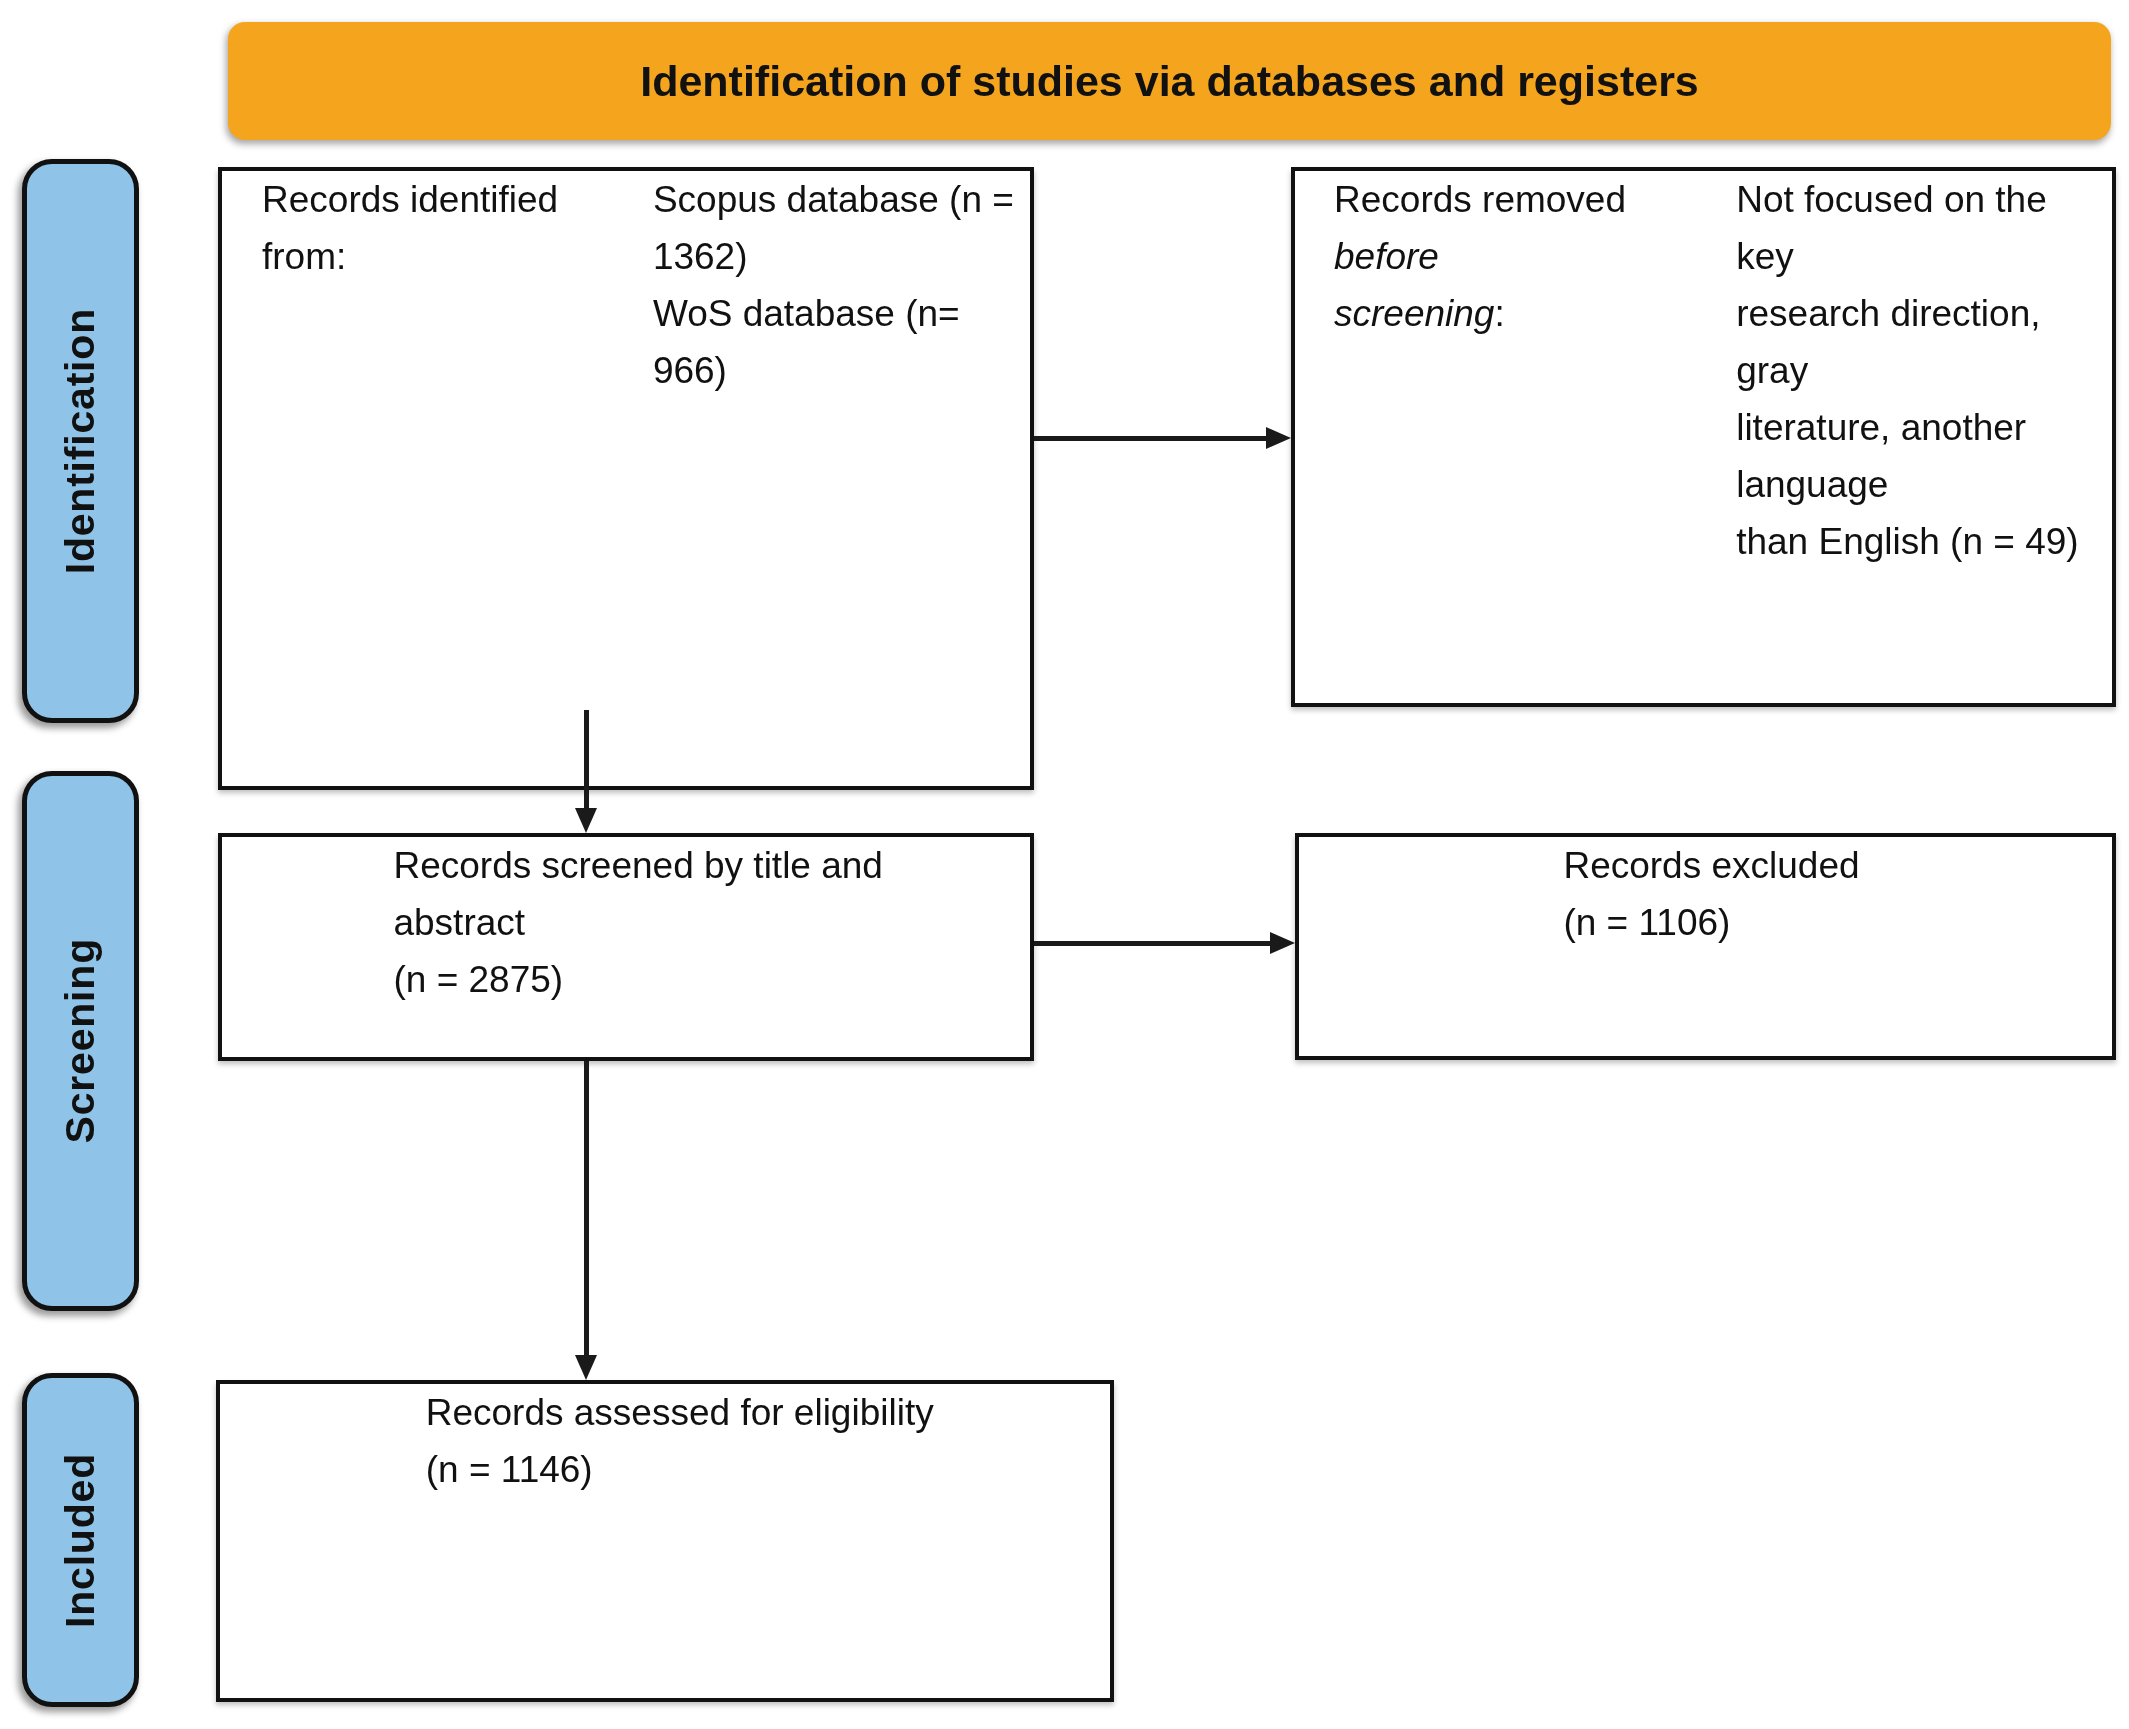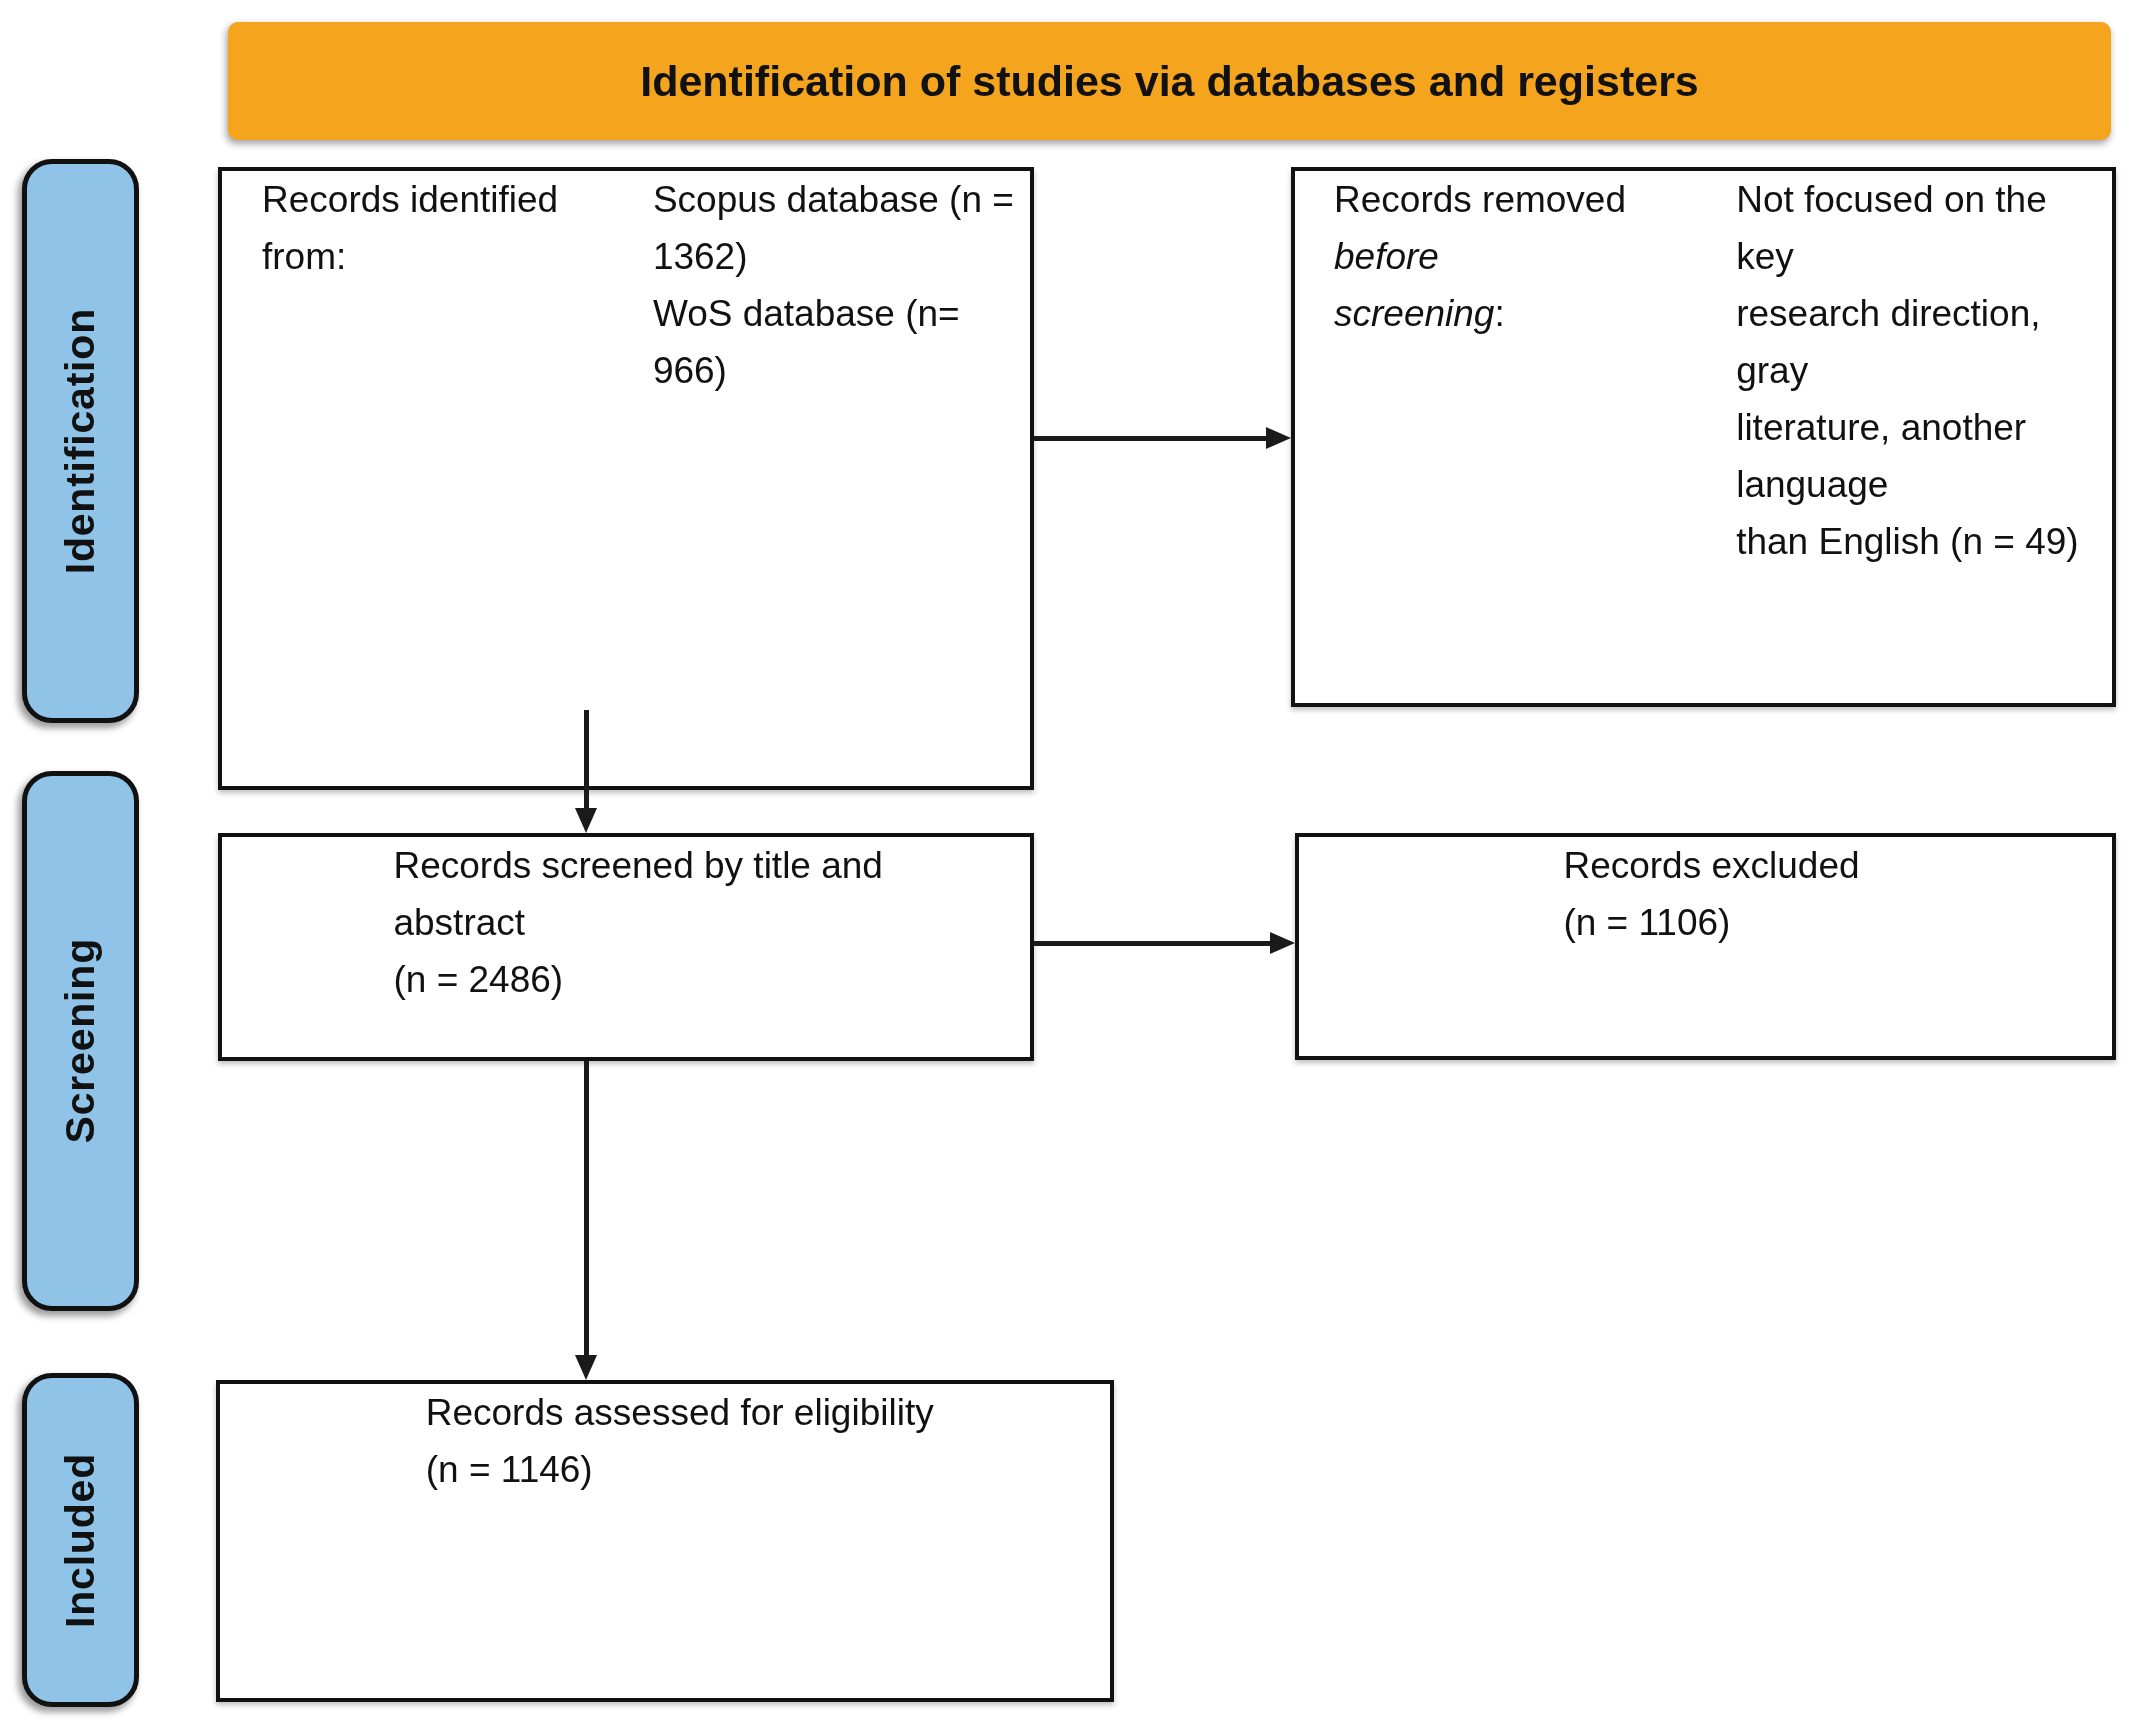--- a/index.html
+++ b/index.html
@@ -16,21 +16,21 @@
     color: #111111;
     overflow: hidden;
   }
 
   
   .banner {
     position: absolute;
     left: 228px; top: 22px;
     width: 1883px; height: 118px;
     background: #F5A51D;
-    border-radius: 10px;
+    border-radius: 17px;
     display: flex;
     align-items: center;
     justify-content: center;
     font-size: 43px;
     font-weight: bold;
     color: #111111;
     box-shadow: -1.6px 3.1px 7.8px rgba(0,0,0,0.35);
   }
 
   
@@ -139,21 +139,21 @@
     <p><span>Records removed </span><em>before</em><br><em>screening</em><span>:</span></p>
     <p class="indent">Not focused on the key
 research direction, gray
 literature, another language
 than English (n = 49)</p>
   </div>
 
   <div class="fbox box-screened">
     <p class="txt">Records screened by title and
 abstract
-(n = 2486)</p>
+(n = 2875)</p>
   </div>
 
   <div class="fbox box-excluded">
     <p class="txt">Records excluded
 (n = 1106)</p>
   </div>
 
   <div class="fbox box-assessed">
     <p class="txt">Records assessed for eligibility
 (n = 1146)</p>

